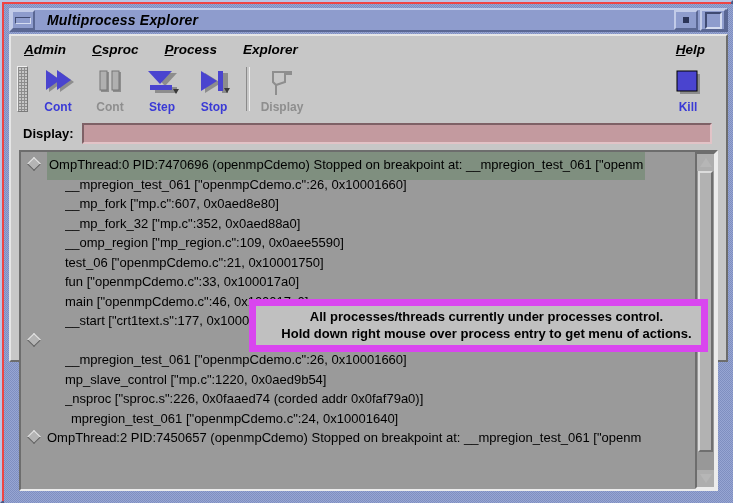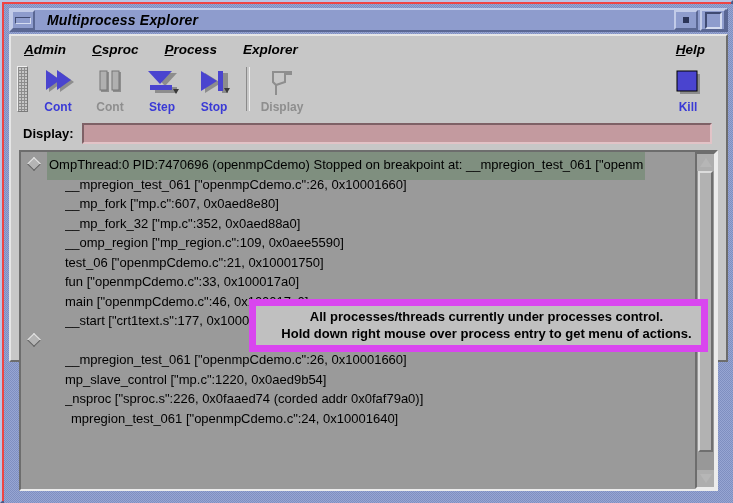--- a/index.html
+++ b/index.html
@@ -434,20 +434,24 @@
           </div>
           <div class="row child">
             <span class="txt">mp_slave_control ["mp.c":1220, 0x0aed9b54]</span>
           </div>
           <div class="row child">
             <span class="txt">_nsproc ["sproc.s":226, 0x0faaed74 (corded addr 0x0faf79a0)]</span>
           </div>
           <div class="row child ind2">
             <span class="txt">mpregion_test_061 ["openmpCdemo.c":24, 0x10001640]</span>
           </div>
+          <div class="row">
+            <span class="diamond"></span>
+            <span class="txt">OmpThread:2  PID:7450657  (openmpCdemo)  Stopped on breakpoint at:  __mpregion_test_061 ["openm</span>
+          </div>
         </div>
 
       <div id="vscroll">
         <div class="sb-arrow">
           <div class="tri-up"></div>
         </div>
         <div id="sb-track">
           <div id="sb-thumb"></div>
         </div>
         <div class="sb-arrow">

